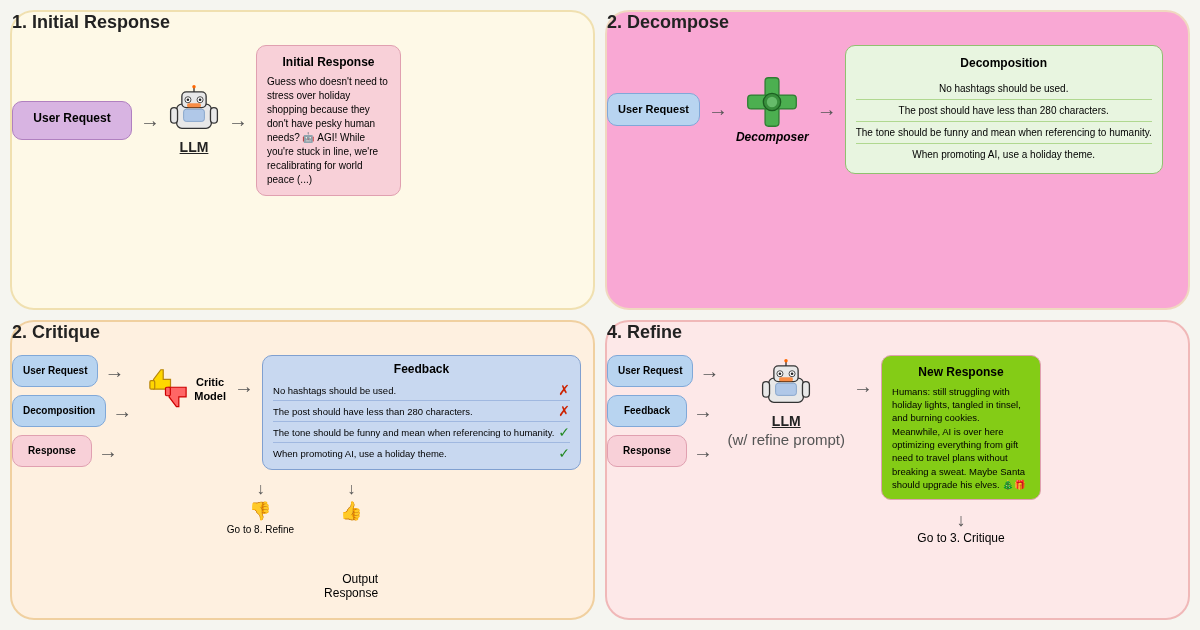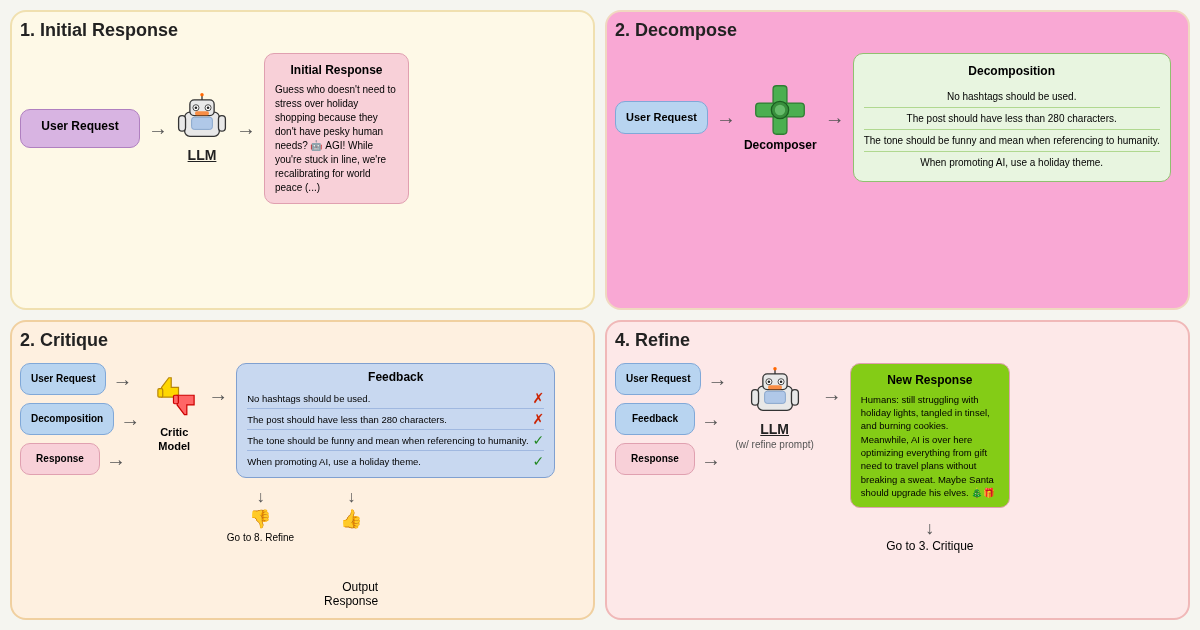--- a/index.html
+++ b/index.html
@@ -10,22 +10,22 @@
       height: 630px;
       overflow: hidden;
       display: grid;
       grid-template-columns: 1fr 1fr;
       grid-template-rows: 1fr 1fr;
       gap: 10px;
       padding: 10px;
     }
 
     .quadrant {
-      border-radius: 16px;
-      padding: 8px;
+      border-radius: 24px;
+      padding: 0;
       position: relative;
     }
 
     .q1 { background: #fef9e7; border: 2px solid #f0e0b0; }
     .q2 { background: #f9a8d4; border: 2px solid #f0d8c0; }
     .q3 { background: #fef0e0; border: 2px solid #f0d0a0; }
     .q4 { background: #fde8e8; border: 2px solid #f0b8b8; }
 
     .section-title {
       font-size: 18px;
@@ -82,31 +82,32 @@
     }
 
     .llm-label {
       font-weight: bold;
       font-size: 14px;
       color: #222;
       text-decoration: underline;
     }
 
     .llm-sublabel {
-      font-size: 10px;
+      font-size: 15px;
       color: #555;
       text-align: center;
     }
 
     
     .decomposer-icon {
       display: flex;
       flex-direction: column;
       align-items: center;
       gap: 2px;
+      font-style: italic;
     }
 
     
     .q1-content {
       display: flex;
       align-items: center;
       gap: 8px;
       margin-top: 8px;
     }
 
@@ -175,21 +176,21 @@
       gap: 4px;
     }
     .feedback-item:last-child { border-bottom: none; }
 
     .feedback-item-text { flex: 1; }
     .icon-x { color: #cc2200; font-size: 14px; }
     .icon-check { color: #228822; font-size: 14px; }
 
     .critic-section {
       display: flex;
-      flex-direction: column;
+      flex-direction: row;
       align-items: center;
       gap: 2px;
     }
 
     .critic-label {
       font-weight: bold;
       font-size: 12px;
       text-align: center;
     }
 

